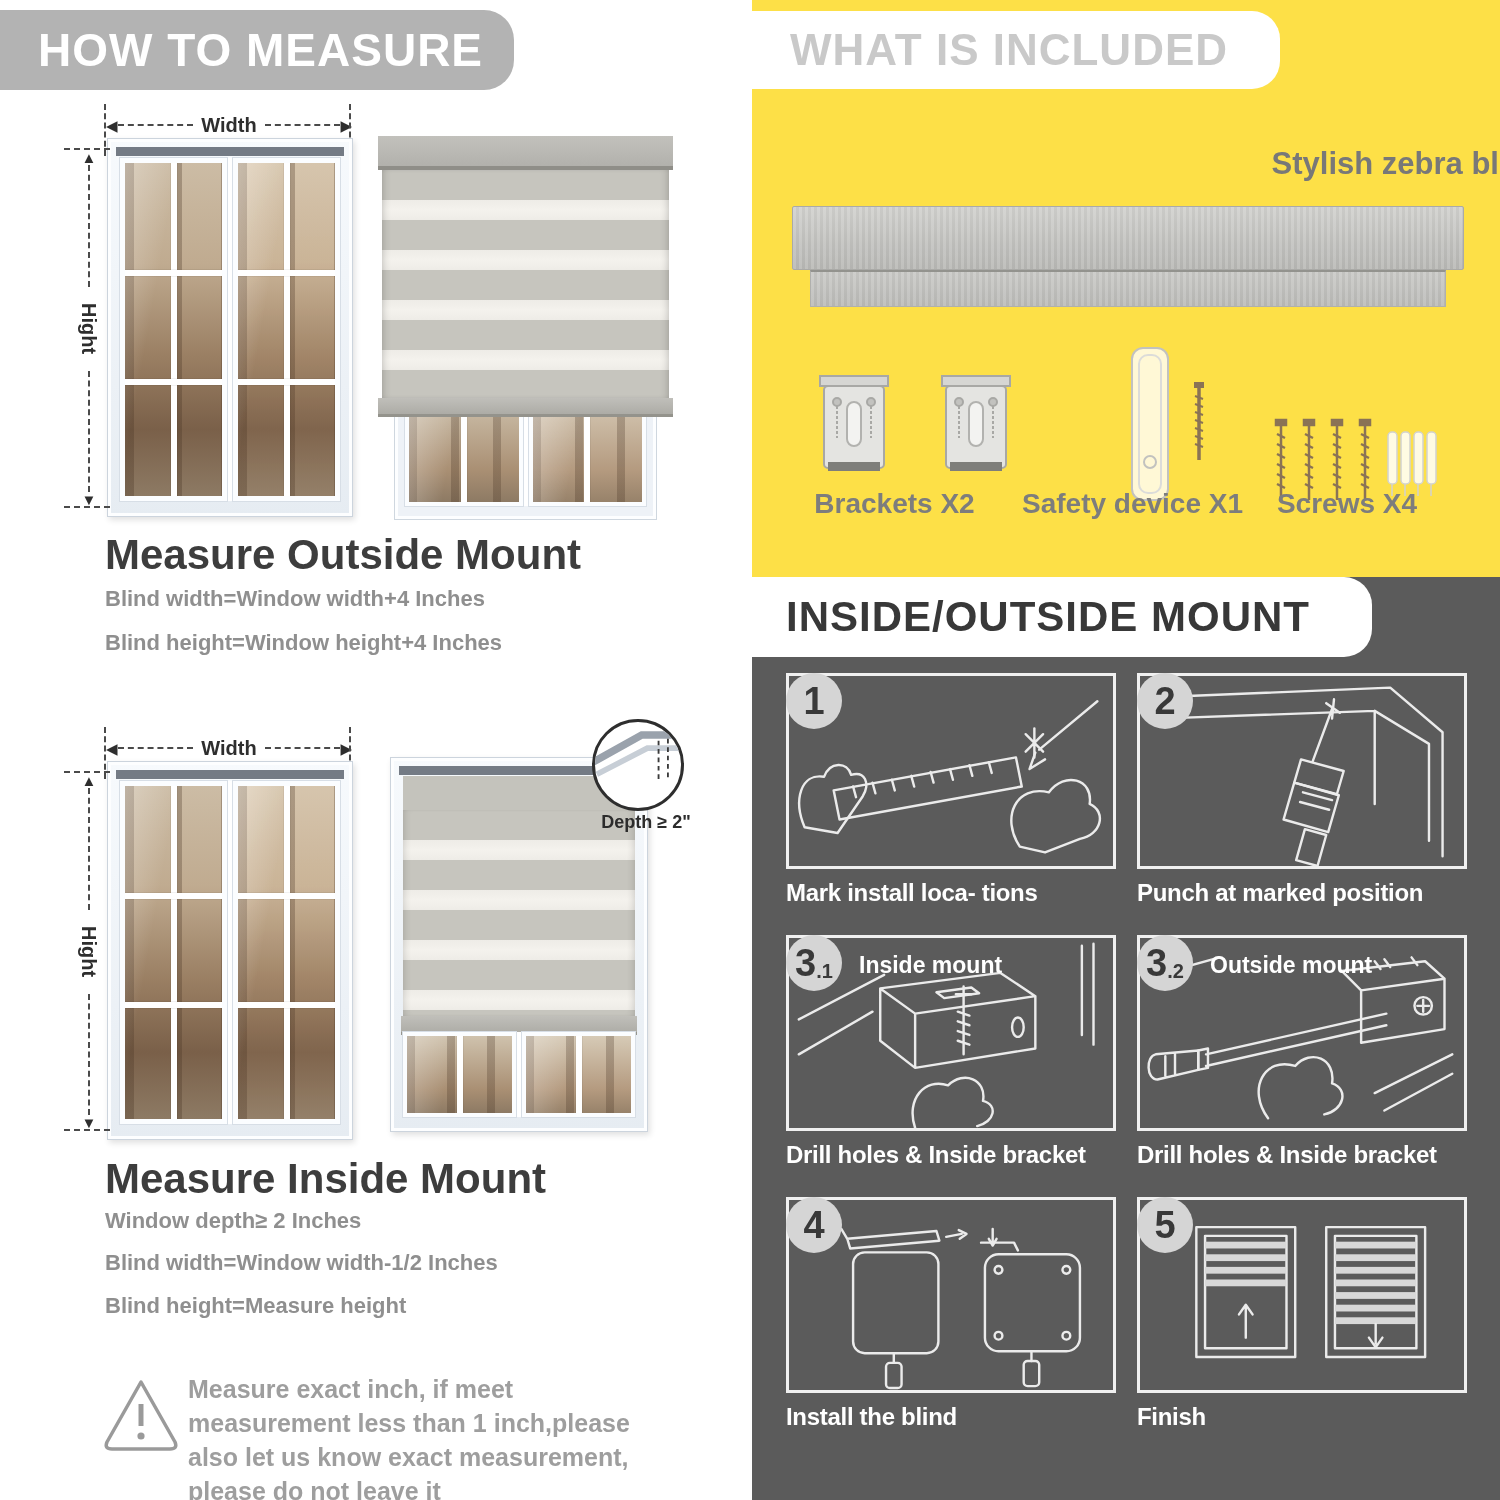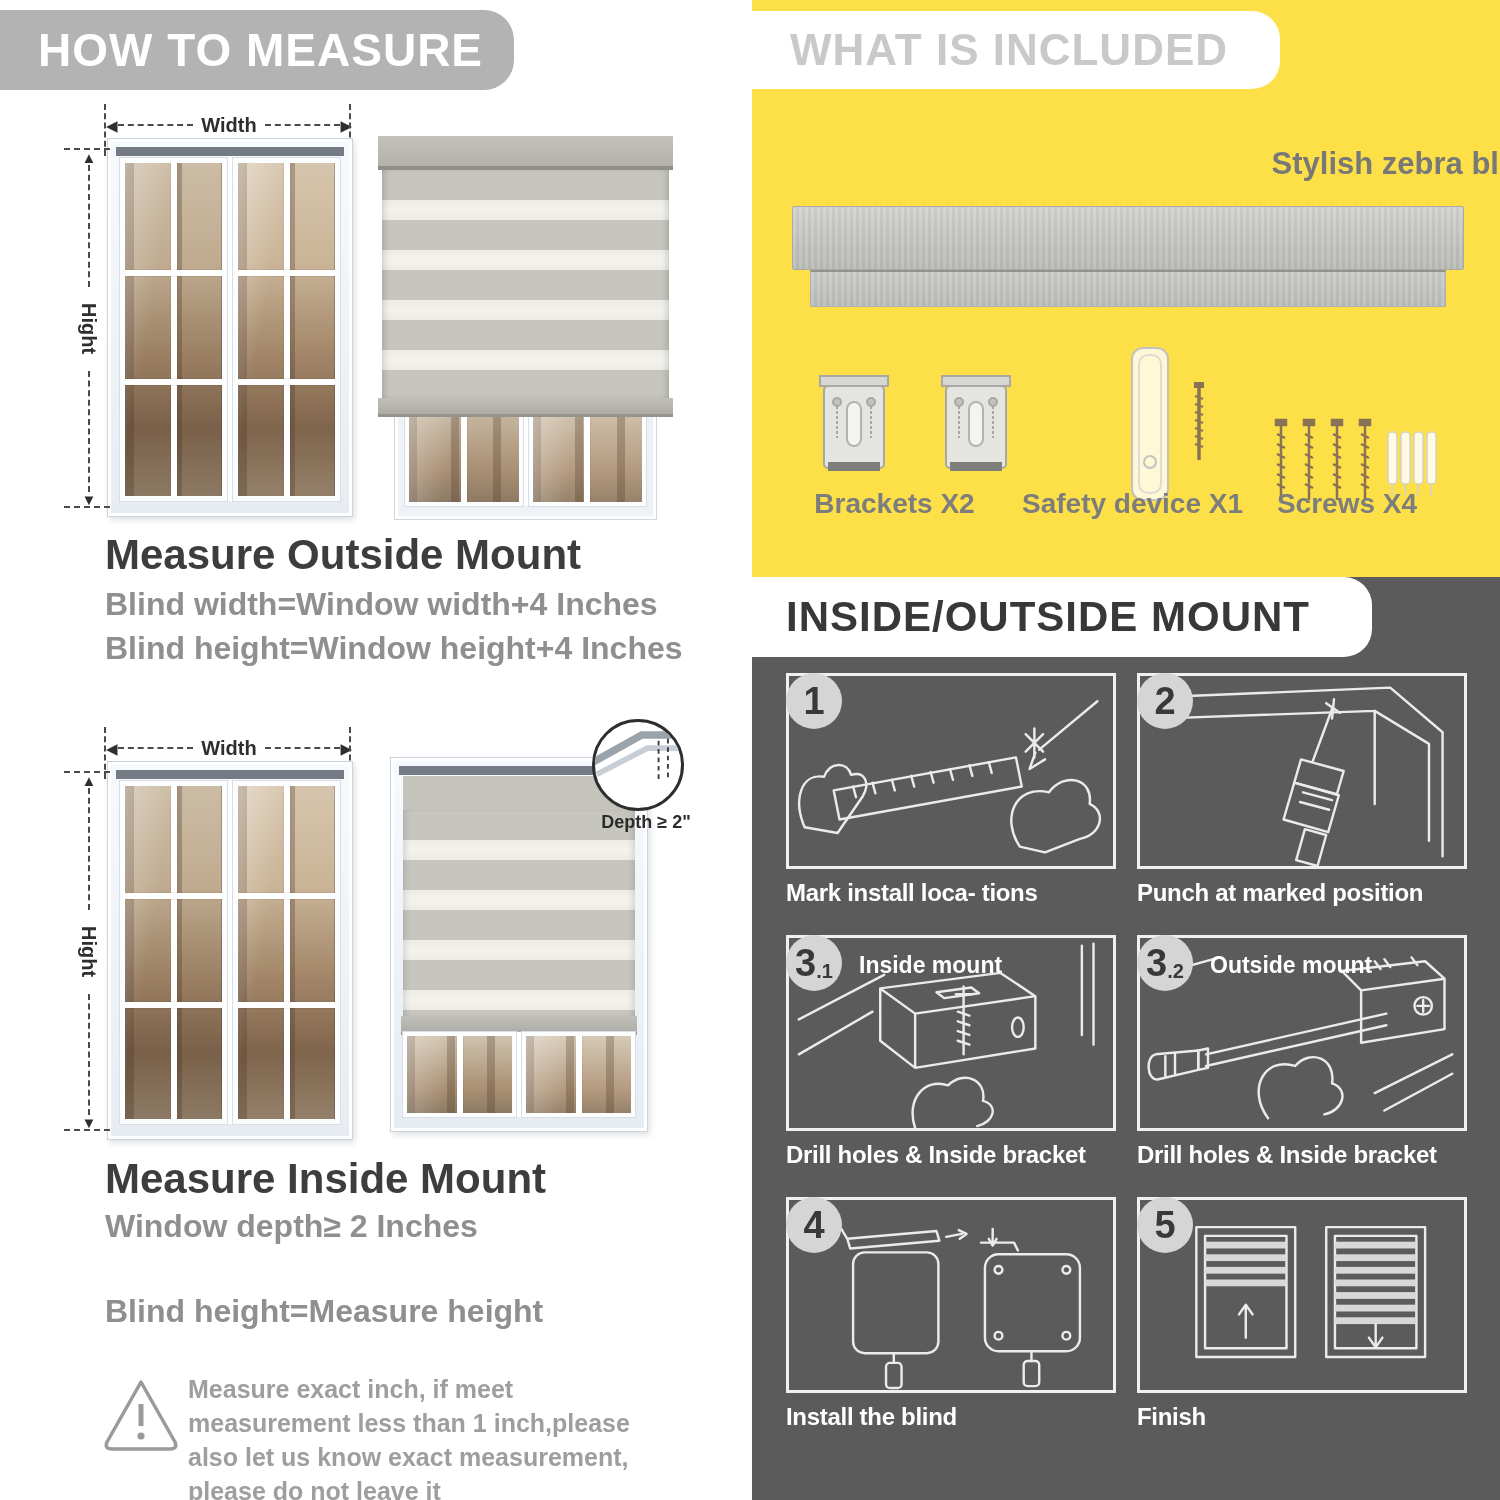--- a/index.html
+++ b/index.html
@@ -11,21 +11,21 @@
   .pill{position:absolute;font-weight:bold;letter-spacing:1px;white-space:nowrap;}
   #how-header{left:0;top:10px;width:514px;height:80px;background:#b3b3b3;border-radius:0 30px 30px 0;
               color:#fff;font-size:46px;line-height:80px;padding-left:38px;box-sizing:border-box;}
   #included-header{left:0;top:11px;width:528px;height:78px;background:#fff;border-radius:0 28px 28px 0;
               color:#c9c9c9;font-size:44px;line-height:78px;padding-left:38px;box-sizing:border-box;}
   #mount-header{left:0;top:0;width:620px;height:80px;background:#fff;border-radius:0 28px 28px 0;
               color:#383838;font-size:42px;line-height:80px;padding-left:34px;box-sizing:border-box;}
 
   
   .sec-title{position:absolute;font-weight:bold;font-size:42px;color:#3d3d3d;white-space:nowrap;}
-  .sec-line{position:absolute;font-weight:bold;font-size:32px;color:#8f8f8f;white-space:nowrap;}
+  .sec-line{position:absolute;font-weight:bold;font-size:22px;color:#8f8f8f;white-space:nowrap;}
 
   
   .h-measure{position:absolute;display:flex;align-items:center;height:26px;}
   .h-measure .arr{font-size:15px;color:#2e2e2e;line-height:1;}
   .h-measure .dash{flex:1;border-top:2px dashed #4a4a4a;height:0;}
   .h-measure .lbl{font-size:20px;font-weight:bold;color:#2e2e2e;padding:0 8px;}
   .v-guide{position:absolute;width:0;border-left:2px dashed #4a4a4a;}
   .h-guide{position:absolute;height:0;border-top:2px dashed #4a4a4a;}
   .v-measure{position:absolute;display:flex;flex-direction:column;align-items:center;width:26px;}
   .v-measure .arr{font-size:15px;color:#2e2e2e;line-height:1;}
@@ -247,20 +247,21 @@
       <path d="M-4 44 L50 14 L96 14" stroke="#9aa2ac" stroke-width="8" fill="none"></path>
       <path d="M2 56 L56 28 L96 28" stroke="#c7ced6" stroke-width="6" fill="none"></path>
       <path d="M68 20 V64" stroke="#3a3a3a" stroke-width="2" stroke-dasharray="5 4" fill="none"></path>
       <path d="M78 18 V62" stroke="#3a3a3a" stroke-width="2" stroke-dasharray="5 4" fill="none"></path>
     </svg>
   </div>
   <div id="depth-label" class="abs">Depth ≥ 2"</div>
 
   <div class="sec-title" style="left:105px;top:1155px;">Measure Inside Mount</div>
   <div class="sec-line" style="left:105px;top:1208px;">Window depth≥ 2 Inches</div>
+  <div class="sec-line" style="left:105px;top:1250px;">Blind width=Window width-1/2 Inches</div>
   <div class="sec-line" style="left:105px;top:1293px;">Blind height=Measure height</div>
 
   <svg class="abs" style="left:100px;top:1376px;width:82px;height:80px;" viewBox="0 0 82 80">
     <path d="M41 6 L75 66 Q78 73 70 73 L12 73 Q4 73 7 66 Z" fill="none" stroke="#9a9a9a" stroke-width="3.5" stroke-linejoin="round"></path>
     <line x1="41" y1="28" x2="41" y2="50" stroke="#9a9a9a" stroke-width="5"></line>
     <circle cx="41" cy="60" r="3.6" fill="#9a9a9a"></circle>
   </svg>
   <div id="warn-text" class="abs">Measure exact inch, if meet measurement less than 1 inch,please also let us know exact measurement, please do not leave it</div>
 
   <div id="included-panel" class="abs">

